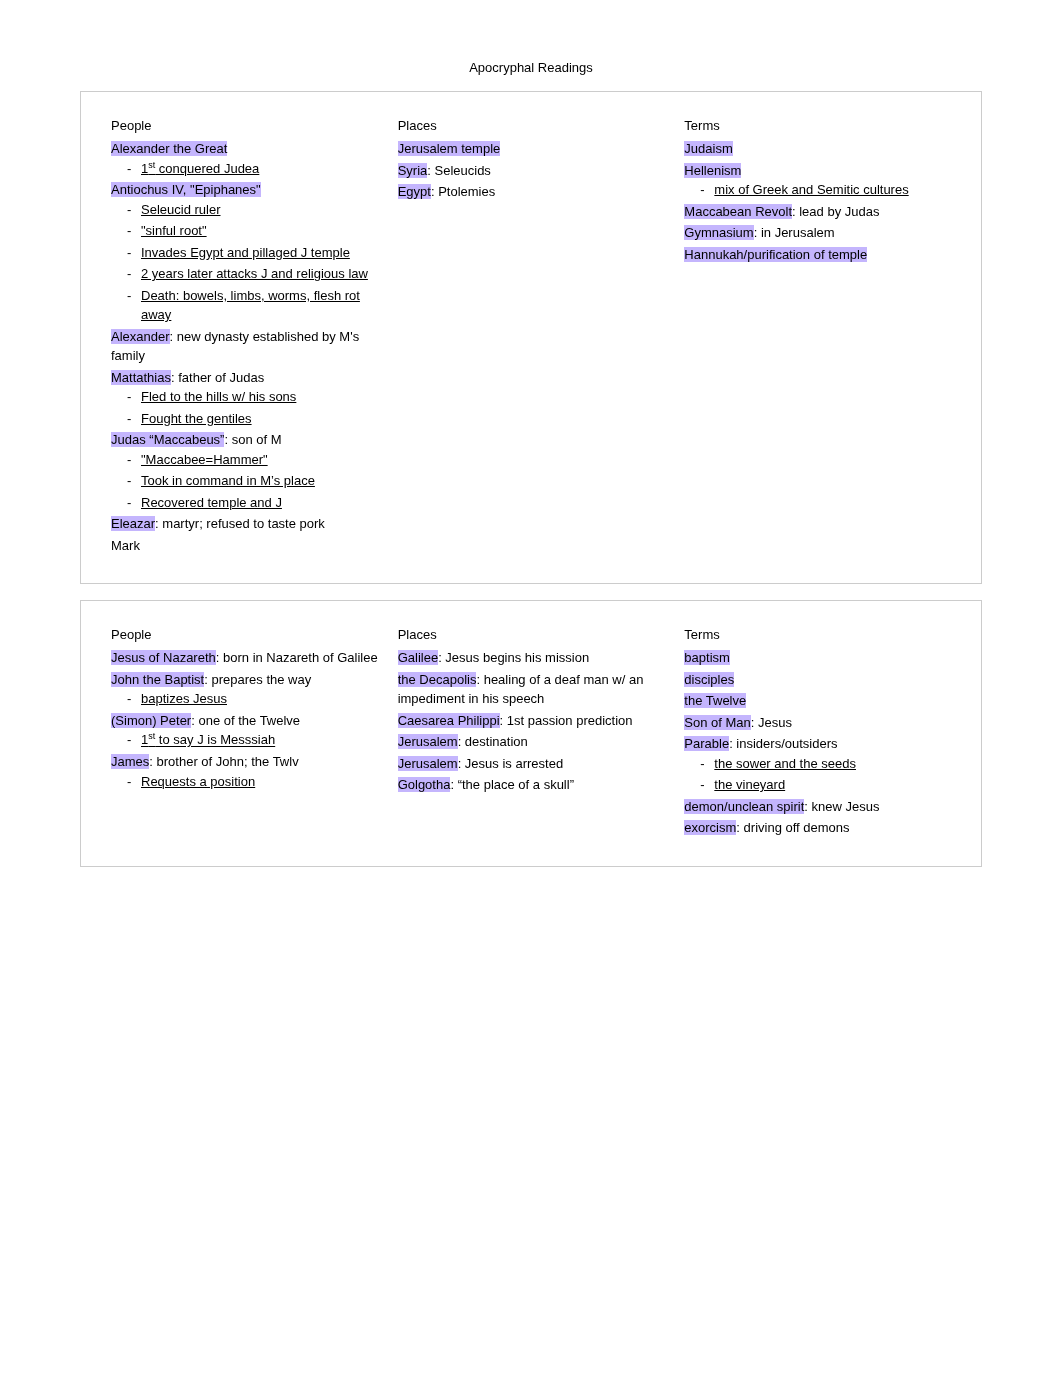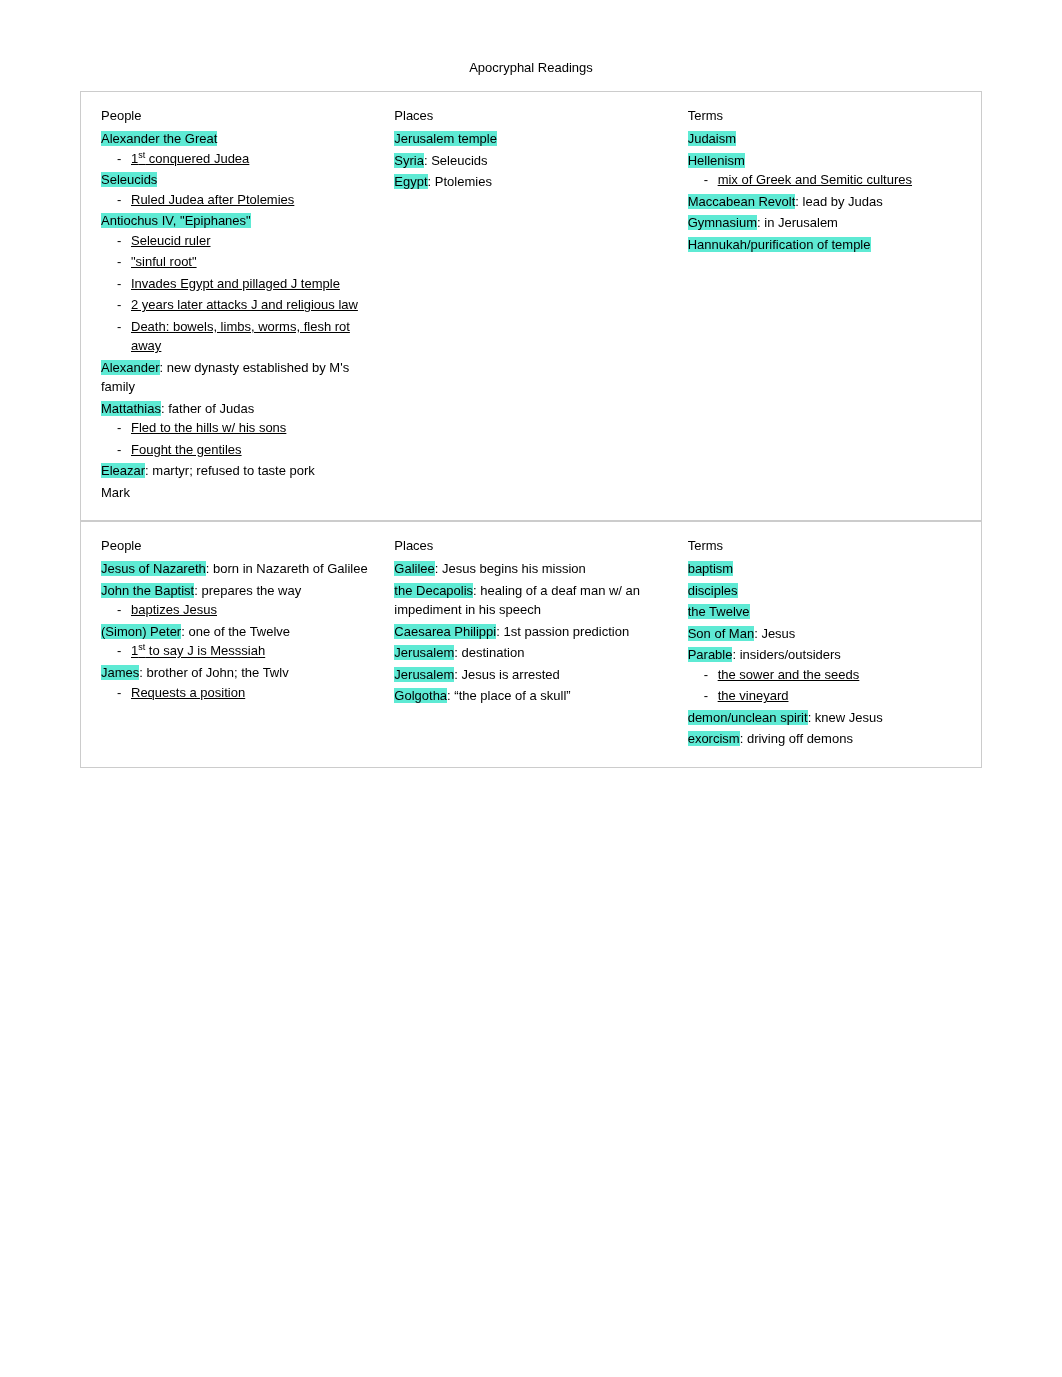--- a/index.html
+++ b/index.html
@@ -12,36 +12,37 @@
       width: 1062px;
       min-height: 1377px;
     }
     .page-title {
       font-size: 13px;
       margin-bottom: 16px;
       text-align: center;
     }
     .section {
       border: 1px solid #ccc;
-      padding: 10px;
+      margin-bottom: 16px;
+      padding: 20px;
       display: grid;
       grid-template-columns: 1fr 1fr 1fr;
       gap: 0;
     }
     .col {
       padding: 6px 10px;
       vertical-align: top;
     }
     .col-header {
       font-weight: normal;
       font-size: 13px;
       margin-bottom: 6px;
     }
     .highlight {
-      background-color: #5eead4;
+      background-color: #c4b5fd;
     }
     .entry {
       margin-bottom: 2px;
       line-height: 1.5;
     }
     .sub-list {
       padding-left: 16px;
       list-style: none;
       text-decoration: underline;
     }
@@ -66,34 +67,36 @@
 
 <div class="page-title">Apocryphal Readings</div>
 
 <div id="sections-container">
     <div class="section">
       <div class="col">
         <div class="col-header">People</div>
         <div class="entry"><span class="highlight">Alexander the Great</span><ul class="sub-list">
             <li>1<sup>st</sup> conquered Judea</li>
           </ul></div>
-        <div class="entry"><span class="highlight">Seleucids</span><ul class="sub-list">
-            <li>Ruled Judea after Ptolemies</li>
-          </ul></div>
         <div class="entry"><span class="highlight">Antiochus IV, "Epiphanes"</span><ul class="sub-list">
             <li>Seleucid ruler</li>
             <li>"sinful root"</li>
             <li>Invades Egypt and pillaged J temple</li>
             <li>2 years later attacks J and religious law</li>
             <li>Death: bowels, limbs, worms, flesh rot away</li>
           </ul></div>
         <div class="entry"><span class="highlight">Alexander</span>: new dynasty established by M's family</div>
         <div class="entry"><span class="highlight">Mattathias</span>: father of Judas<ul class="sub-list">
             <li>Fled to the hills w/ his sons</li>
             <li>Fought the gentiles</li>
+          </ul></div>
+        <div class="entry"><span class="highlight">Judas “Maccabeus”</span>: son of M<ul class="sub-list">
+            <li>"Maccabee=Hammer"</li>
+            <li>Took in command in M’s place</li>
+            <li>Recovered temple and J</li>
           </ul></div>
         <div class="entry"><span class="highlight">Eleazar</span>: martyr; refused to taste pork</div>
         <div class="entry">Mark</div>
       </div>
       <div class="col">
         <div class="col-header">Places</div>
         <div class="entry"><span class="highlight">Jerusalem temple</span></div>
         <div class="entry"><span class="highlight">Syria</span>: Seleucids</div>
         <div class="entry"><span class="highlight">Egypt</span>: Ptolemies</div>
       </div>

